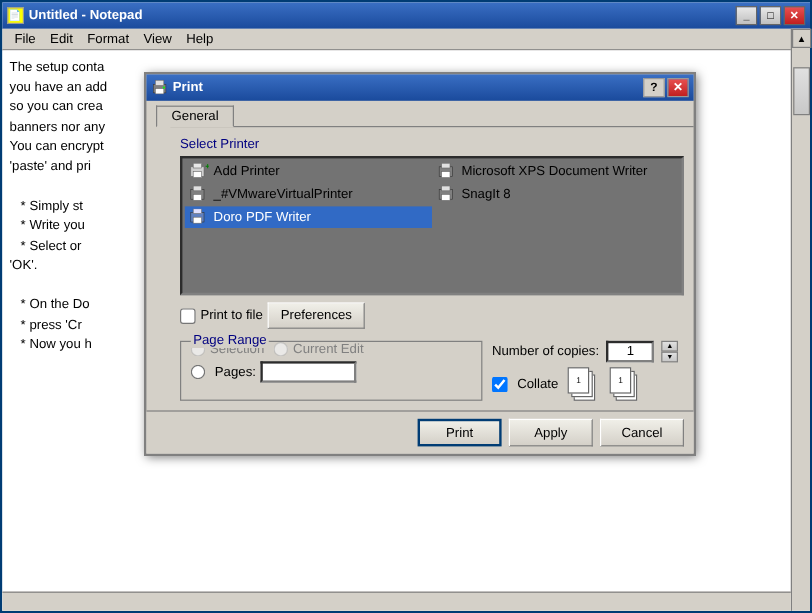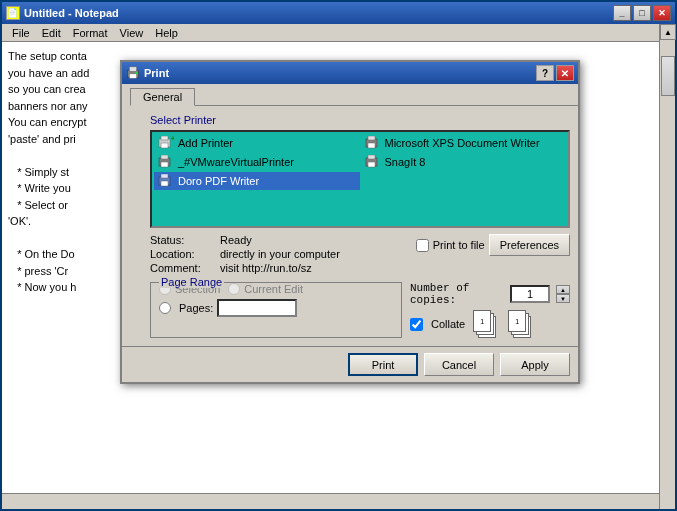--- a/index.html
+++ b/index.html
@@ -173,23 +173,23 @@
       margin-left: 20px;
     }
 
     
     .section-label {
       font-size: 11px;
       color: #000080;
       margin-bottom: 4px;
     }
     .printer-list {
-      background: #14b8a6;
+      background: #737373;
       border: 2px inset #808080;
-      height: 98px;
+      height: 116px;
       overflow: hidden;
       padding: 2px;
       display: grid;
       grid-template-columns: 1fr 1fr;
       gap: 1px;
       align-content: start;
     }
     .printer-item {
       display: flex;
       align-items: center;
@@ -306,21 +306,21 @@
       width: 160px;
       display: flex;
       flex-direction: column;
       gap: 4px;
     }
     .copies-row {
       display: flex;
       align-items: center;
       gap: 6px;
     }
-    .copies-label { font-size: 11px; font-family: Liberation Mono, monospace; }
+    .copies-label { font-size: 11px; }
     .copies-input {
       width: 40px;
       height: 18px;
       border: 2px inset #808080;
       background: white;
       font-size: 11px;
       padding: 1px 2px;
       text-align: center;
     }
     .spinner {
@@ -516,34 +516,20 @@
             <rect x="1" y="3" width="11" height="8" fill="#6080c0" stroke="#333" stroke-width="0.5"></rect>
             <rect x="3" y="0" width="7" height="4" fill="#e0e0ff" stroke="#666" stroke-width="0.5"></rect>
             <rect x="3" y="7" width="7" height="5" fill="white" stroke="#666" stroke-width="0.5"></rect>
           </svg>
         </span>
         <span>Doro PDF Writer</span>
       </div>
     </div>
 
     <div class="status-area">
-      <div class="status-info">
-        <div class="status-row">
-          <span class="status-key">Status:</span>
-          <span class="status-value">Ready</span>
-        </div>
-        <div class="status-row">
-          <span class="status-key">Location:</span>
-          <span class="status-value">directly in your computer</span>
-        </div>
-        <div class="status-row">
-          <span class="status-key">Comment:</span>
-          <span class="status-value">visit http://run.to/sz</span>
-        </div>
-      </div>
       <div class="status-buttons">
         <div class="print-to-file-row">
           <input type="checkbox" style="">
           <span>Print to file</span>
           <button class="xp-btn">Preferences</button>
         </div>
       </div>
     </div>
 
     <div class="bottom-sections">
@@ -588,16 +574,16 @@
               <div style="position:absolute; top:0; left:0; width:18px; height:22px; background:white; border:1px solid #666; display:flex;align-items:center;justify-content:center; font-size:7px;">1</div>
             </div>
           </div>
         </div>
       </div>
     </div>
   </div>
 
   <div class="dialog-footer">
     <button class="footer-btn default-btn">Print</button>
+    <button class="footer-btn">Apply</button>
     <button class="footer-btn">Cancel</button>
-    <button class="footer-btn">Apply</button>
   </div>
 </div>
 
 </body></html>

